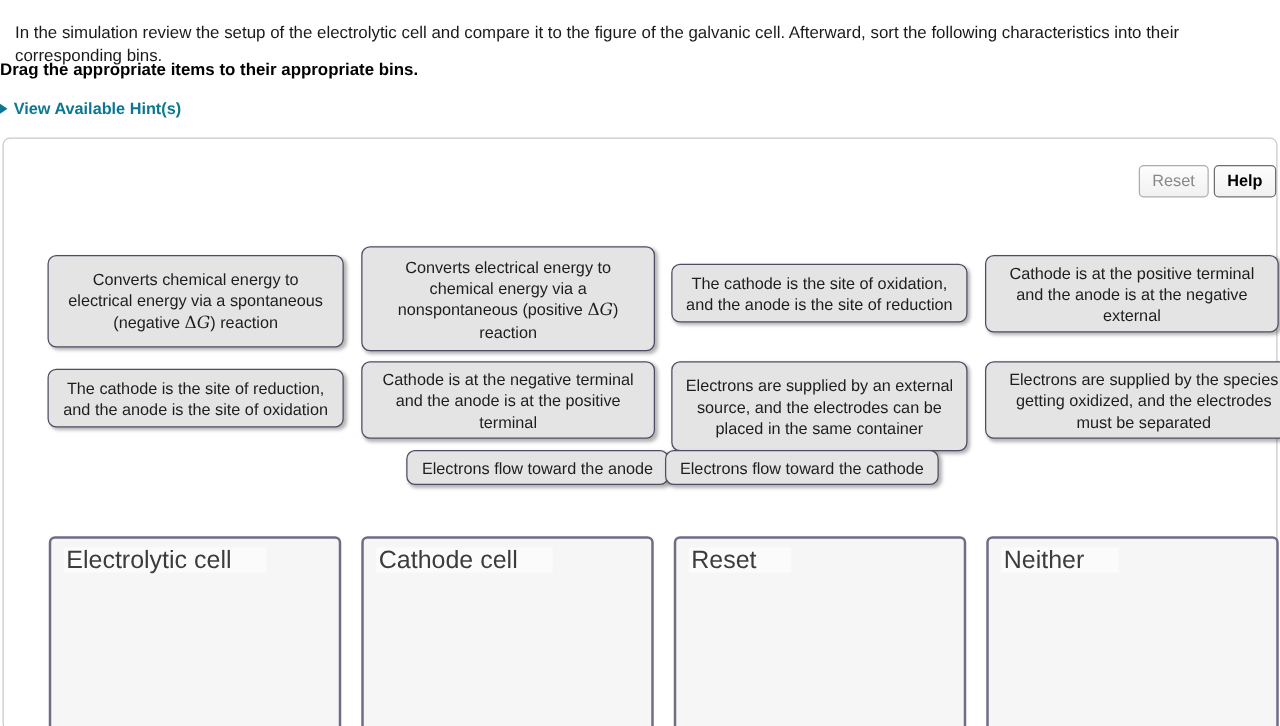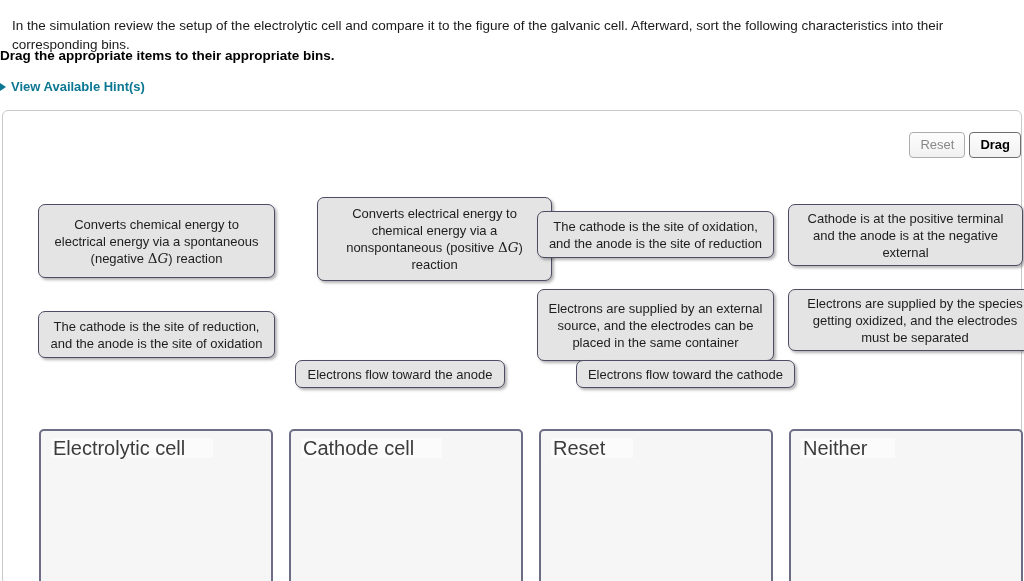--- a/index.html
+++ b/index.html
@@ -161,57 +161,60 @@
 
 <div class="hint-link">
   <span class="hint-arrow"></span>
   <span>View Available Hint(s)</span>
 </div>
 
 <div class="panel">
 
   <div class="toolbar">
     <button class="tbtn">Reset</button>
-    <button class="tbtn strong">Drag</button>
+    <button class="tbtn strong">Help</button>
   </div>
 
   <div class="item" id="item-0" style="left:35px; top:93px; width:237px; height:74px;">
     <span>Converts chemical energy to electrical energy via a spontaneous (negative&nbsp;<span class="mathdelta">Δ</span><span class="mathvar">G</span>) reaction</span>
   </div>
 
-  <div class="item" id="item-1" style="left:286px; top:86px; width:235px; height:84px;margin-left:28px;">
+  <div class="item" id="item-1" style="left:286px; top:86px; width:235px; height:84px;">
     <span>Converts electrical energy to chemical energy via a nonspontaneous (positive&nbsp;<span class="mathdelta">Δ</span><span class="mathvar">G</span>) reaction</span>
   </div>
 
   <div class="item" id="item-2" style="left:534px; top:100px; width:237px; height:47px;">
     <span>The cathode is the site of oxidation, and the anode is the site of reduction</span>
   </div>
 
   <div class="item" id="item-3" style="left:785px; top:93px; width:235px; height:62px;">
     <span>Cathode is at the positive terminal and the anode is at the negative external</span>
   </div>
 
-  <div class="item" id="item-4" style="left:35px; top:200px; width:237px; height:47px;">
+  <div class="item" id="item-4" style="left:35px; top:184px; width:237px; height:47px;">
     <span>The cathode is the site of reduction, and the anode is the site of oxidation</span>
   </div>
 
+  <div class="item" id="item-5" style="left:286px; top:178px; width:235px; height:62px;">
+    <span>Cathode is at the negative terminal and the anode is at the positive terminal</span>
+  </div>
 
   <div class="item" id="item-6" style="left:534px; top:178px; width:237px; height:72px;">
     <span>Electrons are supplied by an external source, and the electrodes can be placed in the same container</span>
   </div>
 
   <div class="item" id="item-7" style="left:785px; top:178px; width:254px; height:62px;">
     <span>Electrons are supplied by the species getting oxidized, and the electrodes must be separated</span>
   </div>
 
-  <div class="item" id="item-8" style="left:292px; top:249px; width:210px; height:28px;">
+  <div class="item" id="item-8" style="left:322px; top:249px; width:210px; height:28px;">
     <span>Electrons flow toward the anode</span>
   </div>
 
-  <div class="item" id="item-9" style="left:529px; top:249px; width:219px; height:28px;margin-left:44px;">
+  <div class="item" id="item-9" style="left:529px; top:249px; width:219px; height:28px;">
     <span>Electrons flow toward the cathode</span>
   </div>
 
   <div class="bin" style="left:36px; top:318px; width:234px; height:160px;">
     <span class="bin-label">Electrolytic cell</span>
   </div>
 
   <div class="bin" style="left:286px; top:318px; width:234px; height:160px;">
     <span class="bin-label">Cathode cell</span>
   </div>

